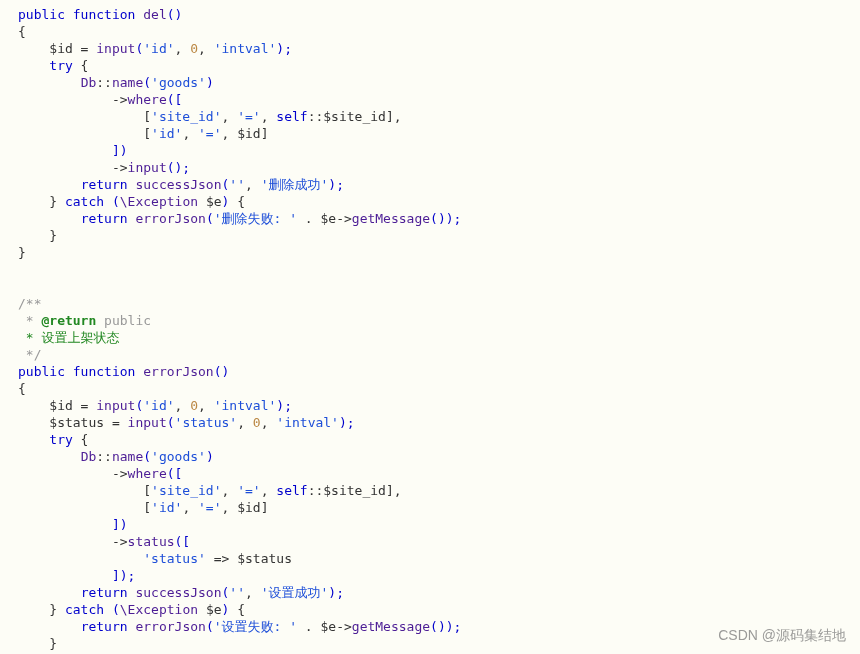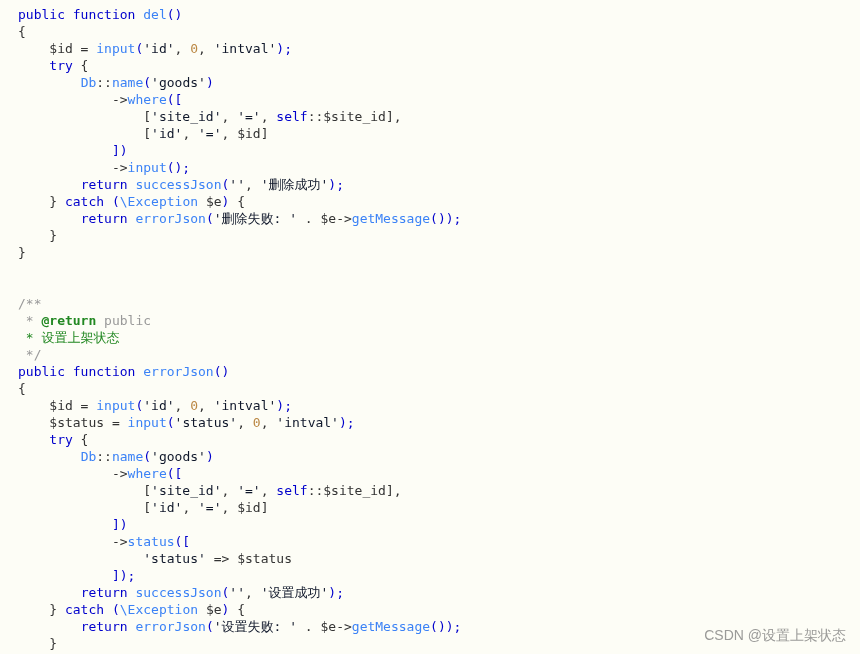--- a/index.html
+++ b/index.html
@@ -14,22 +14,22 @@
     height: 654px;
     box-sizing: border-box;
     position: relative;
     overflow: hidden;
   }
   pre {
     margin: 0;
     white-space: pre;
   }
   .kw   { color: #0000cc; text-align: right; }
-  .fn   { color: #3b82f6; text-align: right; }
-  .str  { color: #0f172a; }
+  .fn   { color: #4c1d95; text-align: right; }
+  .str  { color: #1d4ed8; }
   .num  { color: #bb8844; }
   .var  { color: #333; margin-top: 24px; }
   .punc { color: #333; }
   .par  { color: #0000cc; }
   .doc  { color: #999999; }
   .doctag { color: #228822; font-weight: bold; text-align: right; }
   .cn   { color: #228822; margin-top: 7px; }
   .watermark {
     position: absolute;
     right: 14px;
@@ -75,13 +75,13 @@
             <span class="par">])</span>
             <span class="punc">-&gt;</span><span class="fn">status</span><span class="par">([</span>
                 <span class="str">'status'</span><span class="punc"> =&gt; </span><span class="var">$status</span>
             <span class="par">]);</span>
         <span class="kw">return</span><span> </span><span class="fn">successJson</span><span class="par">(</span><span class="str">''</span><span class="punc">, </span><span class="str">'设置成功'</span><span class="par">);</span>
     <span class="punc">}</span><span class="kw"> catch </span><span class="par">(</span><span class="fn">\Exception</span><span> </span><span class="var">$e</span><span class="par">)</span><span class="punc"> {</span>
         <span class="kw">return</span><span> </span><span class="fn">errorJson</span><span class="par">(</span><span class="str">'设置失败: '</span><span class="punc"> . </span><span class="var">$e</span><span class="punc">-&gt;</span><span class="fn">getMessage</span><span class="par">());</span>
     <span class="punc">}</span>
 <span class="punc">}</span></pre>
 
-<div class="watermark">CSDN @设置上架状态</div>
+<div class="watermark">CSDN @源码集结地</div>
 
 </body></html>

